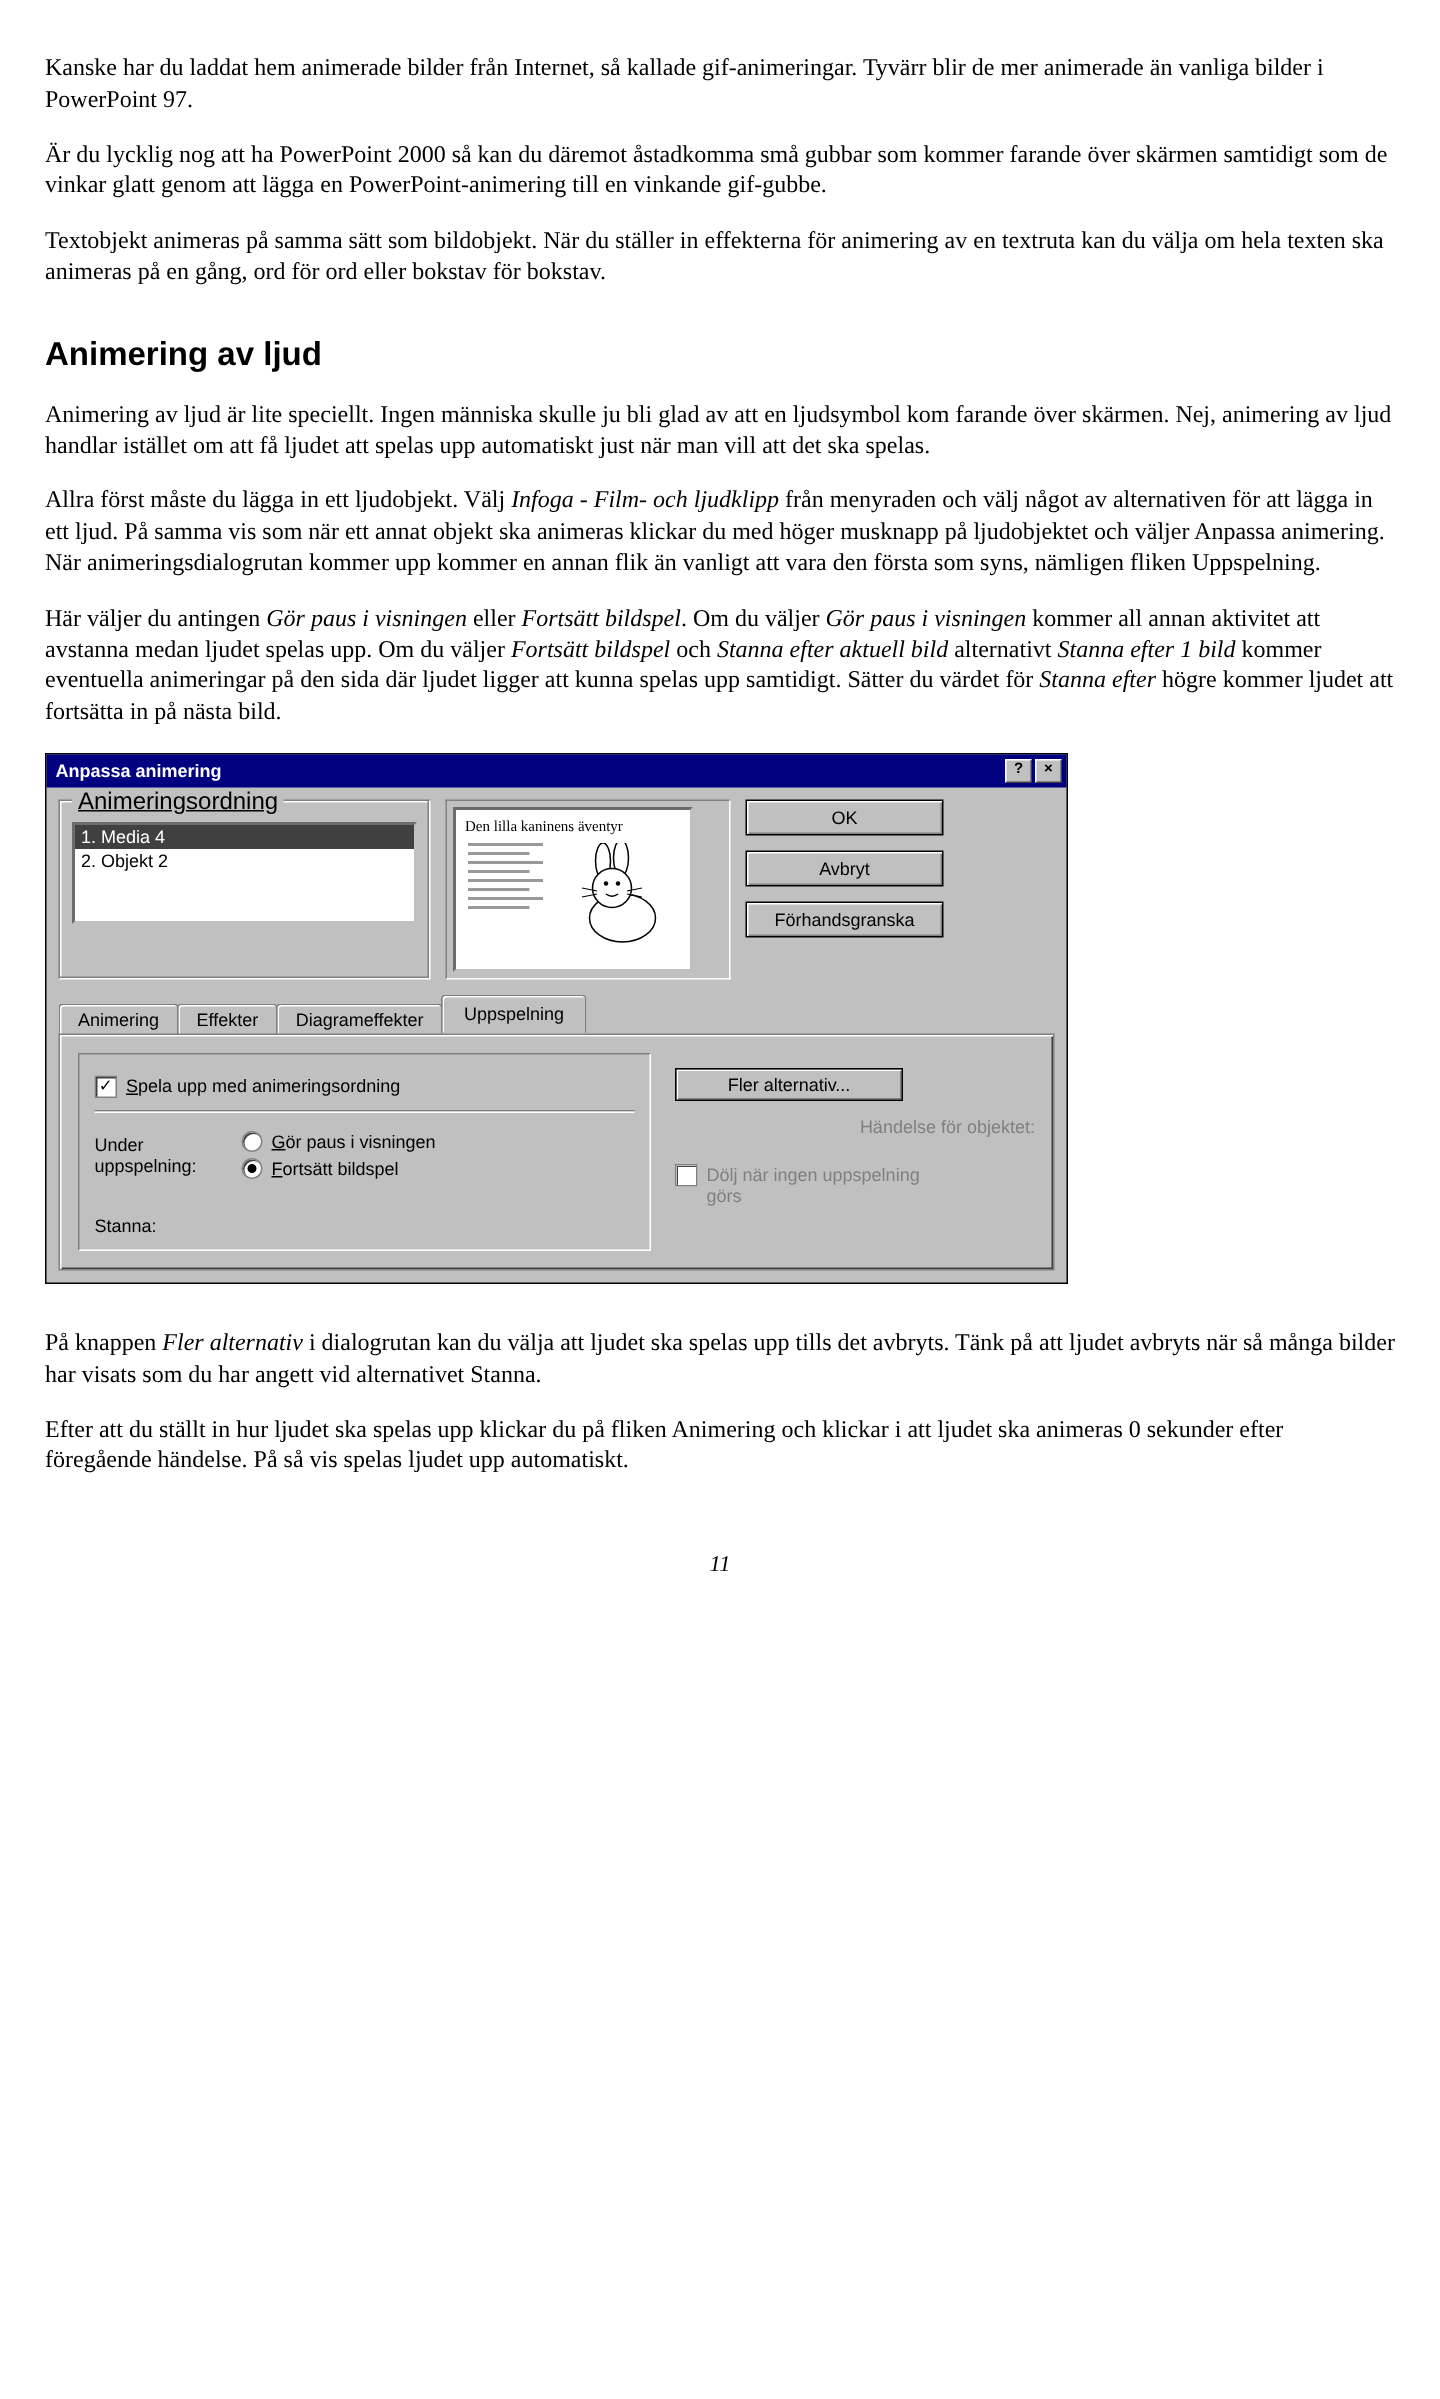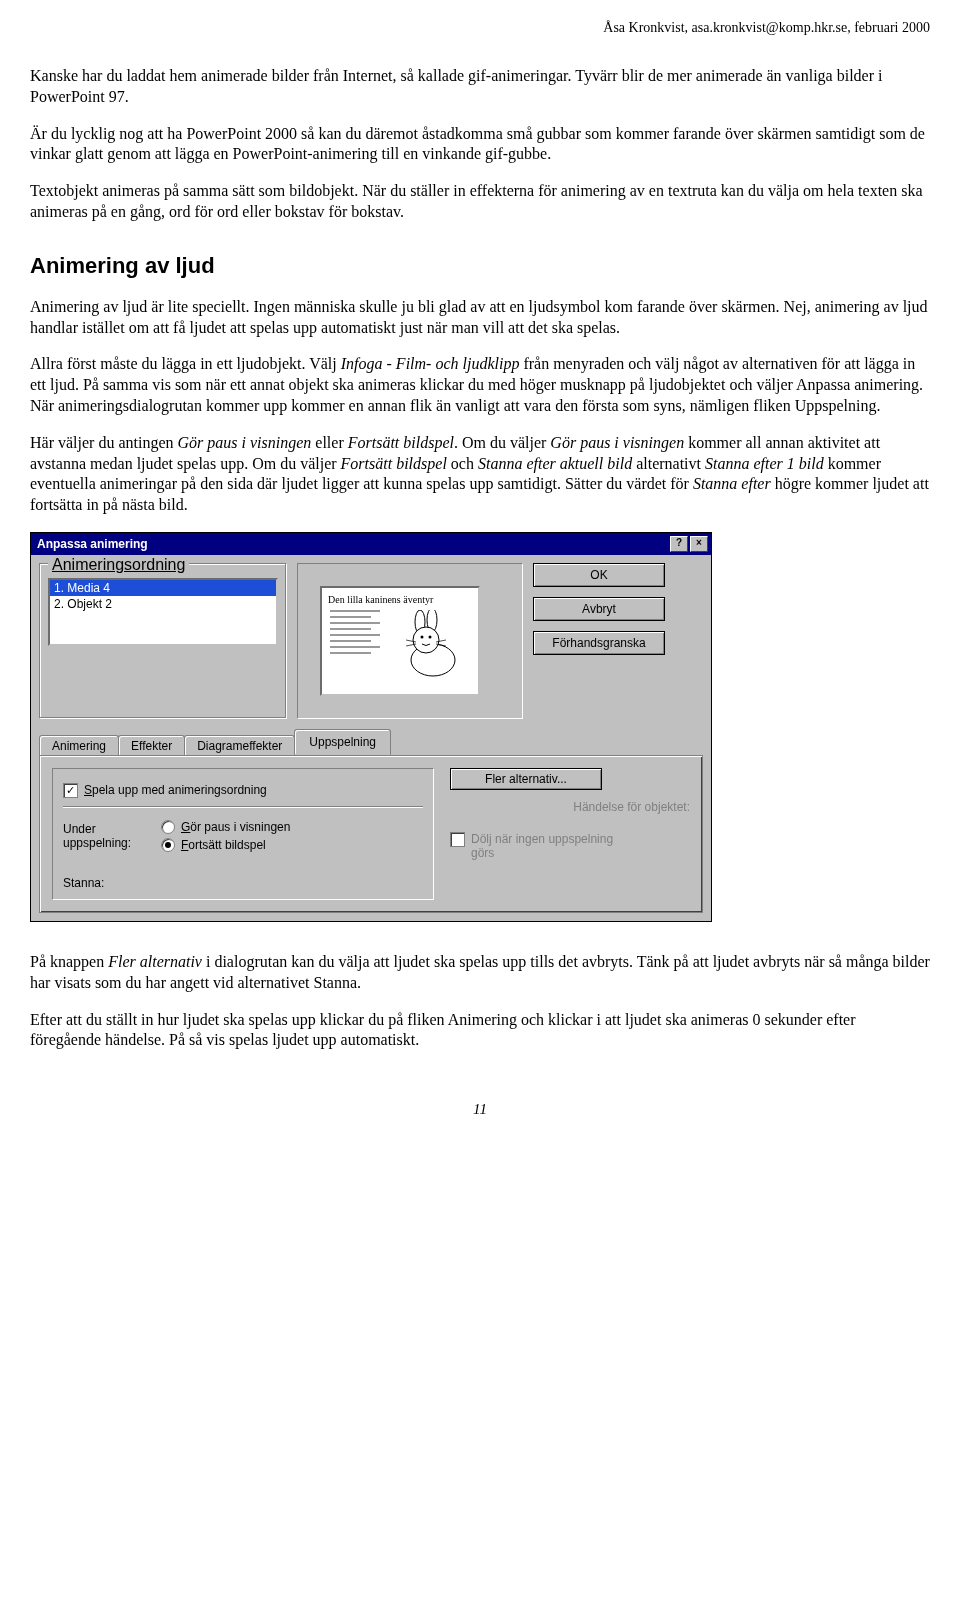--- a/index.html
+++ b/index.html
@@ -96,21 +96,21 @@
     background: #fff;
     border: 2px inset #c0c0c0;
     height: 64px;
     overflow: hidden;
     font-size: 12px;
   }
   .listbox .item {
     padding: 1px 4px;
   }
   .listbox .selected {
-    background: #1d4ed8;
+    background: #404040;
     color: #fff;
   }
   .preview-box {
     background: #fff;
     border: 2px inset #c0c0c0;
     height: 110px;
     width: 160px;
     position: relative;
     padding: 6px;
     box-sizing: border-box;
@@ -250,34 +250,34 @@
   .disabled { color:#808080; }
   .small-btn {
     width: 150px;
     padding: 3px 0;
     text-align: center;
     background:#c0c0c0;
     border:1px solid #000;
     box-shadow: inset 1px 1px 0 #fff, inset -1px -1px 0 #808080;
     font-size:12px;
     margin-bottom: 10px;
+    margin-top: 10px;
   }
   .underline-first::first-letter { text-decoration: underline; }
   .page-num {
     text-align: center;
     font-style: italic;
     font-size: 15px;
     margin-top: 50px;
   }
 </style>
 </head>
 <body>
 
 <div class="page">
-  <div class="header-right">Åsa Kronkvist, asa.kronkvist@komp.hkr.se, februari 2000</div>
 
   <p class="body-text">Kanske har du laddat hem animerade bilder från Internet, så kallade gif-animeringar. Tyvärr blir de mer animerade än vanliga bilder i PowerPoint 97.</p>
   <p class="body-text">Är du lycklig nog att ha PowerPoint 2000 så kan du däremot åstadkomma små gubbar som kommer farande över skärmen samtidigt som de vinkar glatt genom att lägga en PowerPoint-animering till en vinkande gif-gubbe.</p>
 
   <p class="body-text">Textobjekt animeras på samma sätt som bildobjekt. När du ställer in effekterna för animering av en textruta kan du välja om hela texten ska animeras på en gång, ord för ord eller bokstav för bokstav.</p>
 
   <h2>Animering av ljud</h2>
   <p class="body-text">Animering av ljud är lite speciellt. Ingen människa skulle ju bli glad av att en ljudsymbol kom farande över skärmen. Nej, animering av ljud handlar istället om att få ljudet att spelas upp automatiskt just när man vill att det ska spelas.</p>
 
   <p class="body-text">
@@ -298,21 +298,21 @@
     </div>
     <div class="dlg-body">
       <div class="dlg-top">
         <div class="groupbox" style="width:230px;">
           <div class="legend">Animeringsordning</div>
           <div class="listbox">
             <div class="item selected">1. Media 4</div>
             <div class="item">2. Objekt 2</div>
           </div>
         </div>
-        <div class="group-sunken" style="width:180px; padding:22px;">
+        <div class="group-sunken" style="width:180px; padding:4px;">
           <div class="preview-box">
             <div class="preview-title">Den lilla kaninens äventyr</div>
             <div class="preview-lines">
               <div></div>
                 <div></div>
                 <div></div>
                 <div></div>
                 <div></div>
                 <div></div>
                 <div></div>

